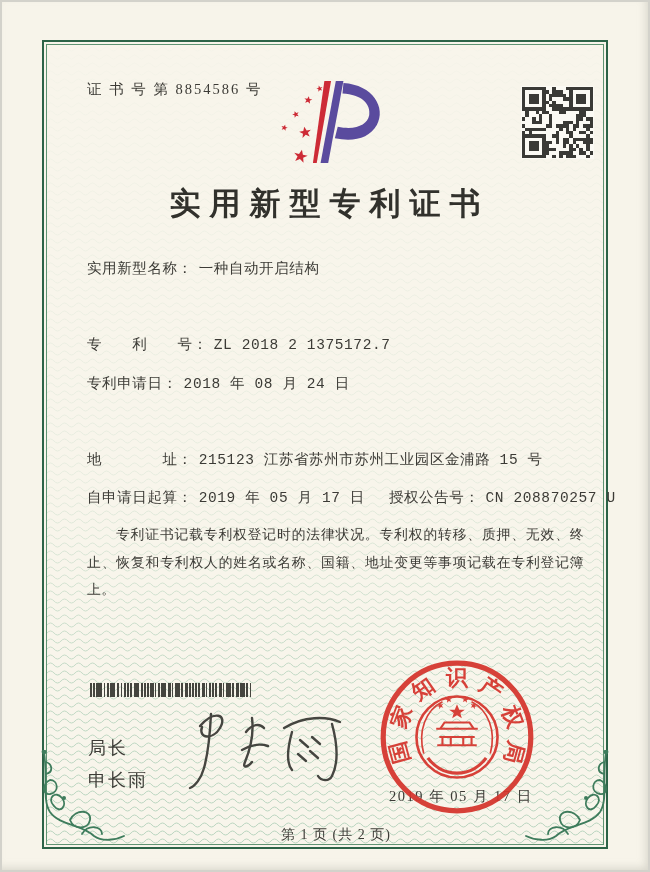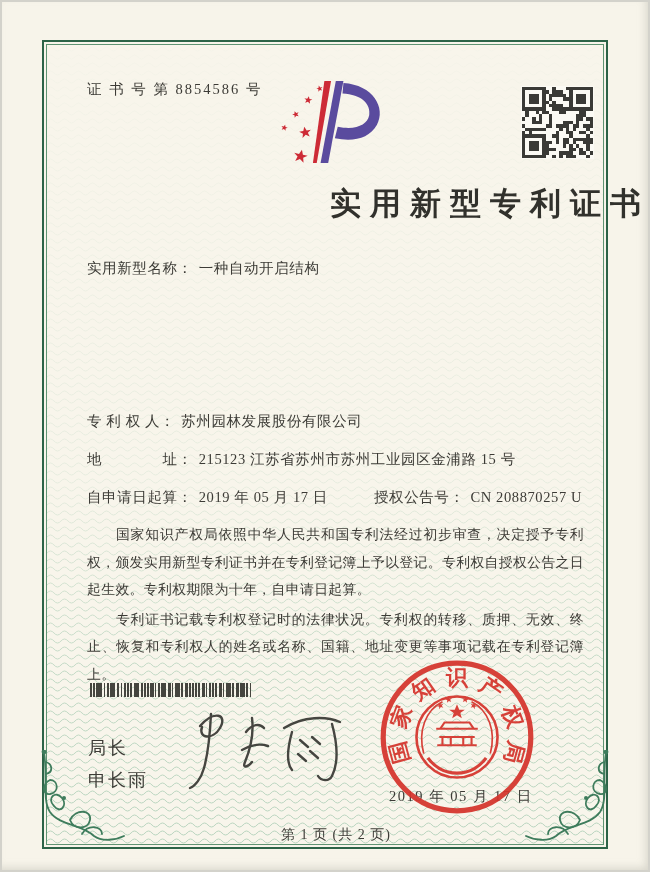--- a/index.html
+++ b/index.html
@@ -26,27 +26,27 @@
   .cert-no{position:absolute;left:87px;top:80px;font-size:14.5px;letter-spacing:2px;white-space:nowrap;}
   .logo{position:absolute;left:270px;top:74px;width:124px;height:98px;}
   .qr{
     position:absolute;left:521px;top:86px;width:73px;height:73px;
     background:#fbfaf4;display:grid;grid-template-columns:repeat(21,1fr);grid-template-rows:repeat(21,1fr);
     padding:1px;box-sizing:border-box;
   }
   .qr div{width:100%;height:100%;}
   .qr .d{background:#3a3a36;}
   .title{
-    position:absolute;left:0;top:183px;width:650px;text-align:right;
+    position:absolute;left:0;top:183px;width:650px;text-align:center;
     font-size:31px;font-weight:700;letter-spacing:9px;color:#31312c;text-indent:9px;
   }
-  .field{position:absolute;left:87px;font-size:14.5px;white-space:nowrap;letter-spacing:.6px;}
+  .field{position:absolute;left:87px;font-size:14.5px;white-space:nowrap;letter-spacing:.6px;font-family:Liberation Mono, monospace;}
   .field .val{margin-left:6px;}
   .f1{top:259px}.f2{top:297px}.f3{top:335px}.f4{top:374px}.f5{top:412px}.f6{top:450px}.f7{top:488px}
-  .f7 .second{margin-left:46px;}
+  .f7 .second{margin-left:24px;}
   .paras{
     position:absolute;left:87px;top:521px;width:497px;
     font-size:13.8px;line-height:2.0;text-align:justify;letter-spacing:.4px;
   }
   .paras p{margin:0 0 2px 0;text-indent:2.1em;}
   .barcode{
     position:absolute;left:90px;top:683px;width:162px;height:14px;
     background:
       repeating-linear-gradient(90deg,#45453f 0 1.6px,transparent 1.6px 3.4px),
       repeating-linear-gradient(90deg,#45453f 0 1px,transparent 1px 5.7px),
@@ -573,32 +573,34 @@
         <div></div>
         <div class="d"></div>
         <div></div>
       </div>
 
     <div class="title">实用新型专利证书</div>
 
     <div class="field f1">
       <span>实用新型名称：</span><span class="val">一种自动开启结构</span>
     </div>
-    <div class="field f5">
-      <span>专 利 权 人：</span><span class="val">苏州园林发展股份有限公司</span>
+    <div class="field f3">
+      <span>专　　利　　号：</span><span class="val">ZL 2018 2 1375172.7</span>
+    </div>
+    <div class="field f4">
+      <span>专利申请日：</span><span class="val">2018 年 08 月 24 日</span>
     </div>
     <div class="field f6">
       <span>地　　　　址：</span><span class="val">215123 江苏省苏州市苏州工业园区金浦路 15 号</span>
     </div>
     <div class="field f7">
       <span>自申请日起算：</span><span class="val">2019 年 05 月 17 日</span><span class="second">授权公告号：</span><span class="val">CN 208870257 U</span>
     </div>
 
     <div class="paras">
-      <p>国家知识产权局依照中华人民共和国专利法经过初步审查，决定授予专利权，颁发实用新型专利证书并在专利登记簿上予以登记。专利权自授权公告之日起生效。专利权期限为十年，自申请日起算。</p>
       <p>专利证书记载专利权登记时的法律状况。专利权的转移、质押、无效、终止、恢复和专利权人的姓名或名称、国籍、地址变更等事项记载在专利登记簿上。</p>
     </div>
 
     <div class="barcode"></div>
 
     <div class="signer">
       <div>局长</div>
       <div>申长雨</div>
     </div>
 

